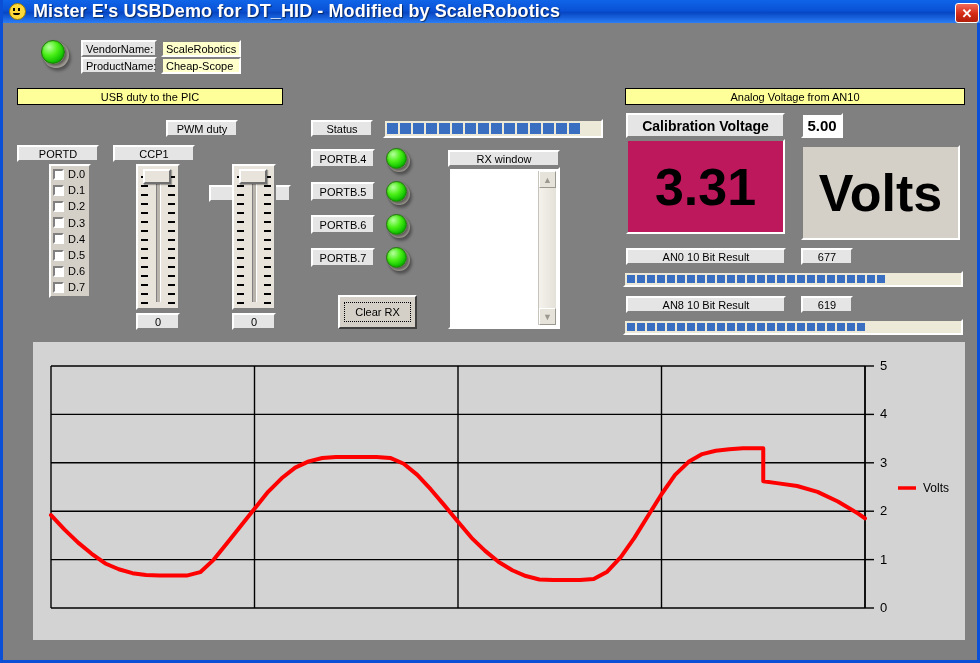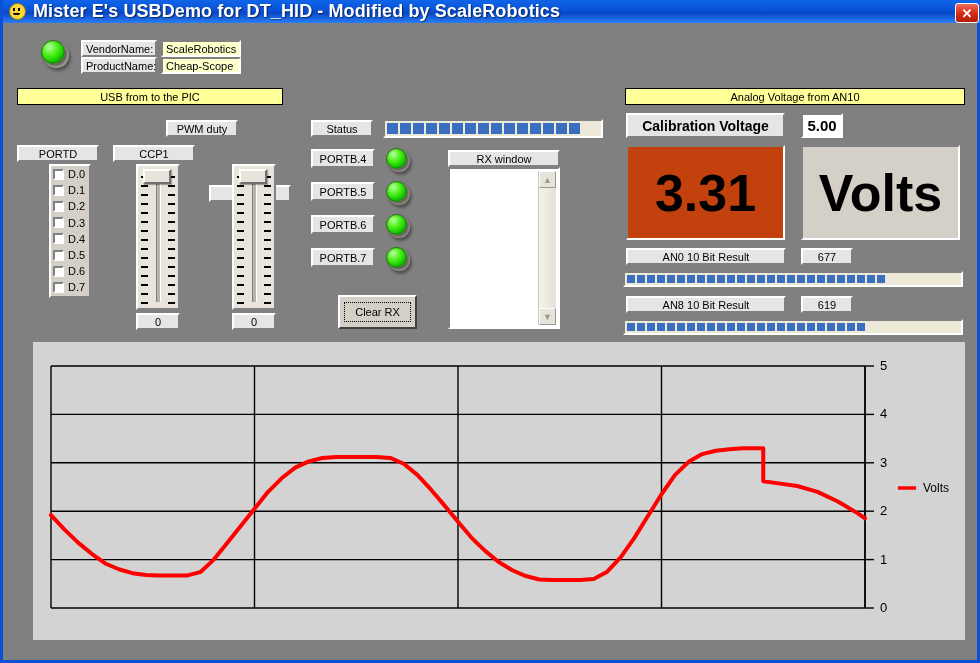--- a/index.html
+++ b/index.html
@@ -107,21 +107,21 @@
   </div>
 
   <div class="led-ring" style="left:40px;top:42px;width:26px;height:26px;"></div>
   <div class="led" style="left:38px;top:40px;width:24px;height:24px;"></div>
 
   <div class="lbl" style="left:78px;top:40px;width:76px;height:17px;justify-content:flex-start;padding-left:3px;">VendorName:</div>
   <div class="lbl" style="left:78px;top:57px;width:76px;height:17px;justify-content:flex-start;padding-left:3px;">ProductName:</div>
   <div class="txtbox" style="left:158px;top:40px;width:80px;height:17px;">ScaleRobotics</div>
   <div class="txtbox" style="left:158px;top:57px;width:80px;height:17px;">Cheap-Scope</div>
 
-  <div class="yellowbar" style="left:14px;top:88px;width:266px;height:17px;">USB from to the PIC</div>
+  <div class="yellowbar" style="left:14px;top:88px;width:266px;height:17px;">USB duty to the PIC</div>
 
   <div class="lbl" style="left:163px;top:120px;width:72px;height:17px;">PWM duty</div>
 
   <div class="lbl" style="left:14px;top:145px;width:82px;height:17px;">PORTD</div>
   <div class="lbl" style="left:110px;top:145px;width:82px;height:17px;">CCP1</div>
   <div class="lbl" style="left:206px;top:145px;width:82px;height:17px;margin-top:40px;">CCP2</div>
 
   <div class="cbgroup" style="left:46px;top:164px;width:42px;height:134px;"></div>
   <div id="portd-boxes">
       <div class="cbrow" style="left: 50px; top: 168px;">
@@ -283,21 +283,21 @@
       <div class="sbtn" style="top:0;">▲</div>
       <div class="sbtn" style="bottom:0;">▼</div>
     </div>
   </div>
 
   <div class="yellowbar" style="left:622px;top:88px;width:340px;height:17px;">Analog Voltage from AN10</div>
 
   <div class="lbl" style="left:623px;top:113px;width:159px;height:25px;font-size:14px;font-weight:bold;">Calibration Voltage</div>
   <div class="whitebox" style="left:798px;top:113px;width:42px;height:25px;font-size:15px;">5.00</div>
 
-  <div class="bigval" style="left:623px;top:145px;width:159px;height:95px;background:#c2410c;">3.31</div>
+  <div class="bigval" style="left:623px;top:139px;width:159px;height:95px;background:#be185d;">3.31</div>
   <div class="bigval" style="left:798px;top:145px;width:159px;height:95px;background:#d4d0c8;">Volts</div>
 
   <div class="lbl" style="left:623px;top:248px;width:160px;height:17px;">AN0 10 Bit Result</div>
   <div class="lbl" style="left:798px;top:248px;width:52px;height:17px;">677</div>
   <div class="prog" id="an0-prog" style="left:620px;top:271px;width:340px;height:16px;">
       <b style="width: 8px;"></b>
       <b style="width: 8px;"></b>
       <b style="width: 8px;"></b>
       <b style="width: 8px;"></b>
       <b style="width: 8px;"></b>

